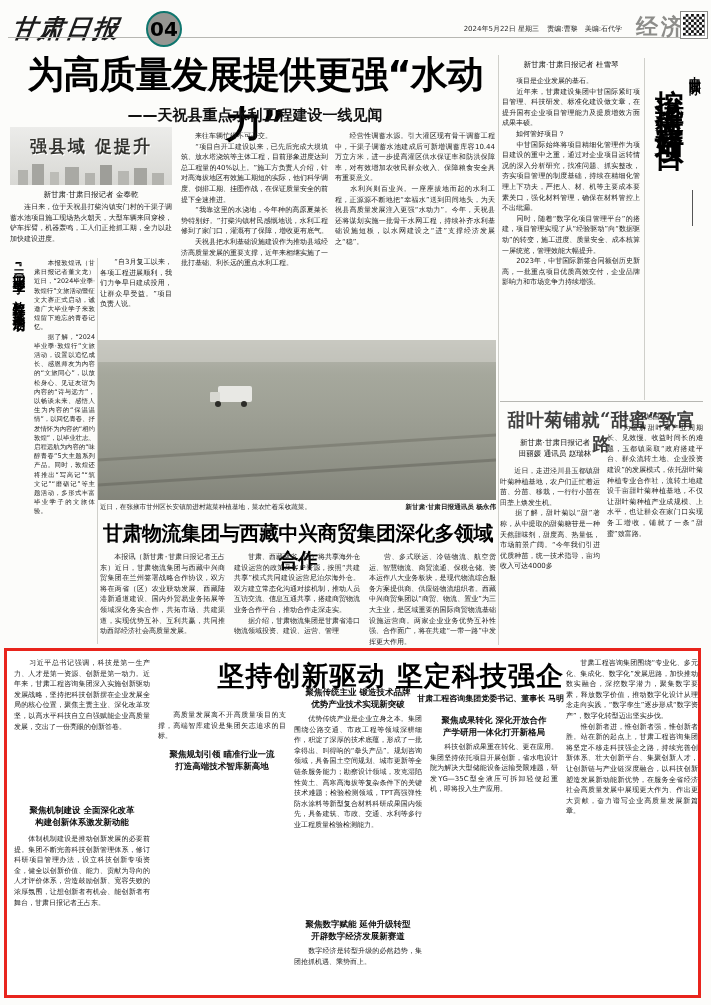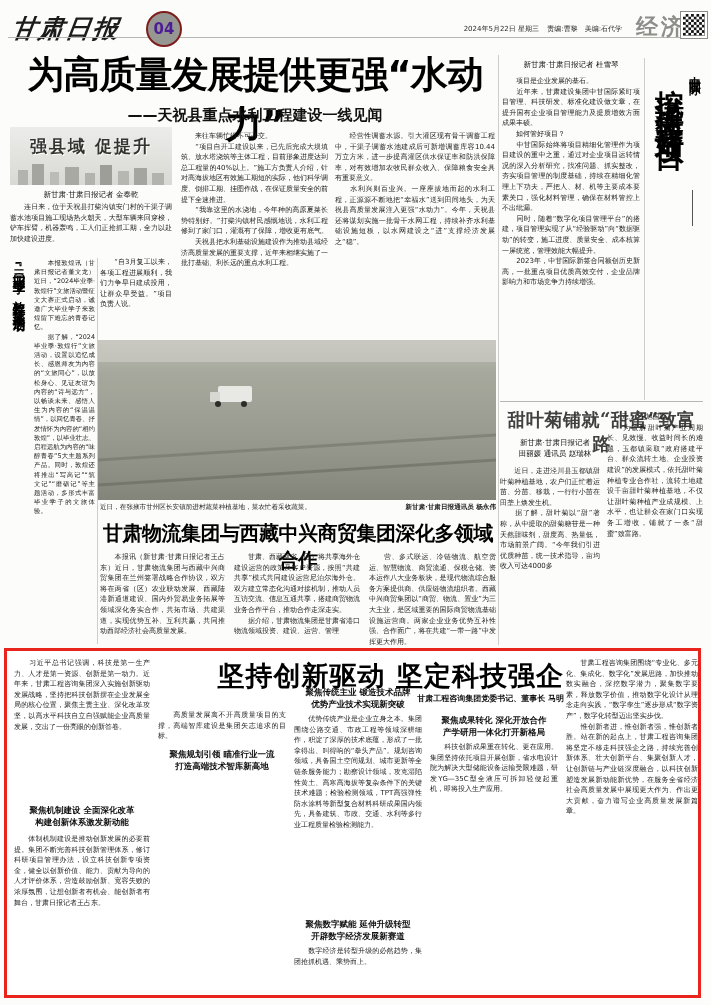--- a/index.html
+++ b/index.html
@@ -19,22 +19,22 @@
       border:2px solid #fff;outline:1px solid #8b8b88;}
   .vertical{writing-mode:vertical-rl;text-orientation:upright;}
 </style>
 </head>
 <body>
 
 <div id="page">
 
   <div class="abs serif" style="left:12px;top:12px;font-size:25px;font-weight:900;font-style:italic;transform:skewX(-8deg);letter-spacing:2px;">甘肃日报</div>
   <div class="abs hrule" style="left:8px;top:37px;width:695px;"></div>
-  <div class="abs" style="left:146px;top:11px;width:32px;height:32px;border-radius:50%;background:#969692;color:#4c1d95;
-       font-size:15px;font-weight:bold;display:flex;align-items:center;justify-content:center;border:2px solid #7f1d1d;">04</div>
+  <div class="abs" style="left:146px;top:11px;width:32px;height:32px;border-radius:50%;background:#969692;color:#000000;
+       font-size:20px;font-weight:bold;display:flex;align-items:center;justify-content:center;border:2px solid #0f766e;">04</div>
   <div class="abs" style="left:452px;top:24px;width:170px;font-size:7px;color:#2a2a2a;text-align:right;">
     <span>2024年5月22日 星期三</span>
     <span style="margin-left:6px;">责编:曹黎　美编:石代学</span>
   </div>
   <div class="abs" style="left:636px;top:12px;font-size:22px;font-weight:bold;color:#8d8d8a;letter-spacing:3px;">经济</div>
   <div class="abs qr" style="left:681px;top:12px;width:22px;height:22px;"></div>
 
   <div class="abs" style="left:10px;top:50px;width:490px;text-align:center;font-size:37px;font-weight:900;letter-spacing:-1px;color:#000;">为高质量发展提供更强“水动力”</div>
   <div class="abs" style="left:10px;top:106px;width:490px;text-align:center;font-size:15px;font-weight:bold;color:#111;">——天祝县重点水利工程建设一线见闻</div>
 
@@ -93,21 +93,21 @@
       <path d="M0 120 L398 95" stroke="#6e6e64" stroke-width="3" opacity="0.5"></path>
       <path d="M0 145 L398 120" stroke="#62625a" stroke-width="3" opacity="0.5"></path>
     </svg>
   </div>
   <div class="abs" style="left:100px;top:503px;width:396px;display:flex;justify-content:space-between;font-size:6.6px;color:#222;">
     <span>近日，在张掖市甘州区长安镇前进村蔬菜种植基地，菜农忙着采收蔬菜。</span>
     <span style="font-weight:bold;">新甘肃·甘肃日报通讯员 杨永伟</span>
   </div>
 
   <div class="abs" style="left:100px;top:520px;width:396px;text-align:center;font-size:20px;font-weight:800;letter-spacing:-0.5px;color:#000;">甘肃物流集团与西藏中兴商贸集团深化多领域合作</div>
-  <div class="abs bt" style="left:100px;top:552px;width:125px;height:93px;">　　本报讯（新甘肃·甘肃日报记者王占东）近日，甘肃物流集团与西藏中兴商贸集团在兰州签署战略合作协议，双方将在两省（区）农业联动发展、西藏陆港新通道建设、国内外贸易业务拓展等领域深化务实合作，共拓市场、共建渠道，实现优势互补、互利共赢，共同推动西部经济社会高质量发展。</div>
+  <div class="abs bt" style="left:100px;top:552px;width:125px;height:93px;font-family:Liberation Mono, monospace;">　　本报讯（新甘肃·甘肃日报记者王占东）近日，甘肃物流集团与西藏中兴商贸集团在兰州签署战略合作协议，双方将在两省（区）农业联动发展、西藏陆港新通道建设、国内外贸易业务拓展等领域深化务实合作，共拓市场、共建渠道，实现优势互补、互利共赢，共同推动西部经济社会高质量发展。</div>
   <div class="abs bt" style="left:234px;top:552px;width:126px;height:93px;">　　甘肃、西藏两省（区）将共享海外仓建设运营的政策及客户资源，按照“共建共享”模式共同建设运营尼泊尔海外仓。双方建立常态化沟通对接机制，推动人员互访交流、信息互通共享，搭建商贸物流业务合作平台，推动合作走深走实。
 　　据介绍，甘肃物流集团是甘肃省港口物流领域投资、建设、运营、管理</div>
   <div class="abs bt" style="left:369px;top:552px;width:127px;height:93px;">　　营、多式联运、冷链物流、航空货运、智慧物流、商贸流通、保税仓储、资本运作八大业务板块，是现代物流综合服务方案提供商、供应链物流组织者。西藏中兴商贸集团以“商贸、物流、置业”为三大主业，是区域重要的国际商贸物流基础设施运营商。两家企业业务优势互补性强、合作面广，将在共建“一带一路”中发挥更大作用。</div>
 
   <div class="abs vrule" style="left:498px;top:55px;height:590px;"></div>
   <div class="abs byline" style="left:502px;top:60px;width:138px;">新甘肃·甘肃日报记者 杜雪琴</div>
   <div class="abs bt" style="left:502px;top:76px;width:138px;height:324px;">　　项目是企业发展的基石。
 　　近年来，甘肃建设集团中甘国际紧盯项目管理、科技研发、标准化建设做文章，在提升国有企业项目管理能力及提质增效方面成果丰硕。
 　　如何管好项目？
 　　中甘国际始终将项目精细化管理作为项目建设的重中之重，通过对企业项目运转情况的深入分析研究，找准问题、抓实整改，夯实项目管理的制度基础，持续在精细化管理上下功夫，严把人、材、机等主要成本要素关口，强化材料管理，确保在材料管控上不出纰漏。

